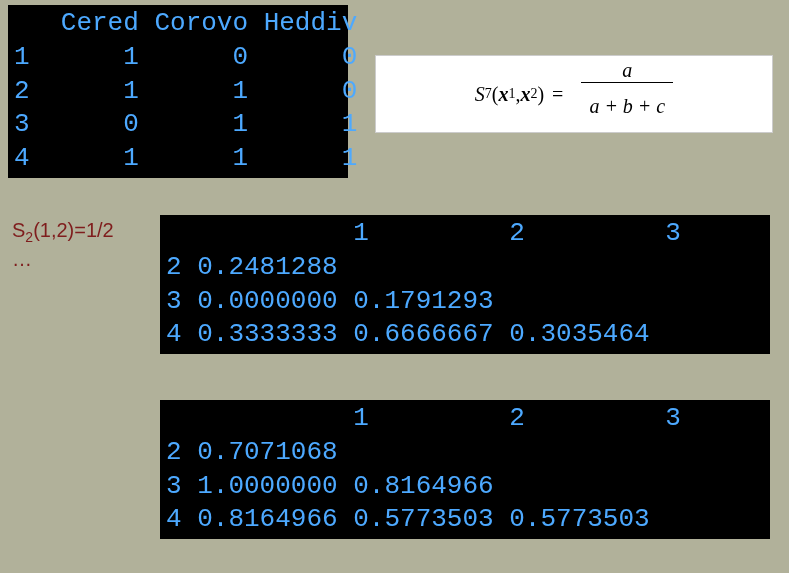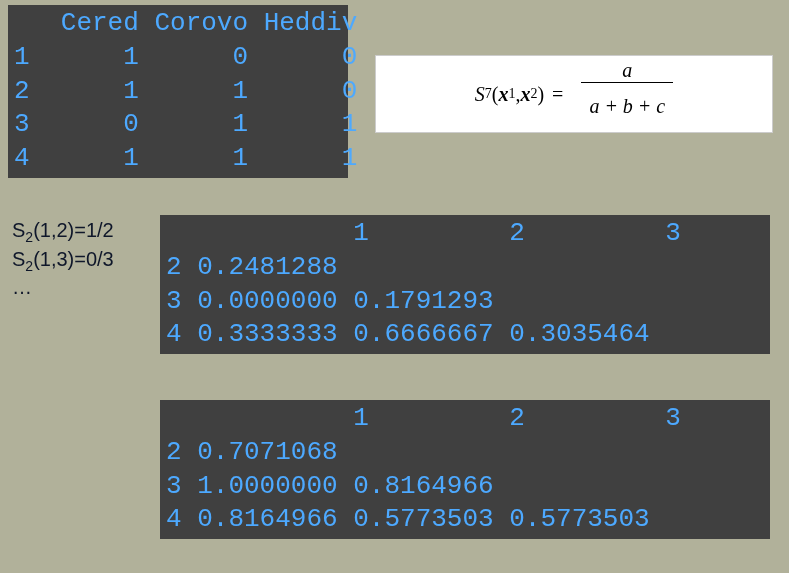--- a/index.html
+++ b/index.html
@@ -4,21 +4,21 @@
   <style>
     * { margin: 0; padding: 0; box-sizing: border-box; }
     body {
       width: 789px;
       height: 573px;
       background: #b1b19a;
       font-family: monospace;
       position: relative;
     }
     .terminal {
-      background: #404040;
+      background: #000000;
       color: #4da9ff;
       font-family: "Courier New", monospace;
       font-size: 26px;
       line-height: 1.3;
       white-space: pre;
       padding: 2px 6px;
     }
     .table1 {
       position: absolute;
       top: 5px;
@@ -61,21 +61,21 @@
       align-items: center;
     }
     .sub { font-size: 0.7em; vertical-align: sub; font-style: normal;}
     .bold { font-weight: bold; }
     .annotations {
       position: absolute;
       top: 218px;
       left: 12px;
       font-family: Arial, sans-serif;
       font-size: 20px;
-      color: #0f172a;
+      color: #7f1d1d;
       line-height: 1.25;
       font-style: normal;
     }
     .annotations .subn { font-size: 0.7em; vertical-align: sub; }
     .matrix1 {
       position: absolute;
       top: 215px;
       left: 160px;
       width: 610px;
     }
@@ -110,21 +110,20 @@
   </span>
   <span class="eq">=</span>
   <span class="frac">
     <span class="num">a</span>
     <span class="den">a + b + c</span>
   </span>
 </div>
 
 <div class="annotations">
   <div><span>S</span><span class="subn">2</span><span>(1,2)=1/2</span></div>
-  <div><span>S</span><span class="subn">2</span><span>(1,3)=0/3</span></div>
   <div>…</div>
 </div>
 
 <div class="terminal matrix1"><span>            1         2         3</span>
 <span>2 0.2481288</span>
 <span>3 0.0000000 0.1791293</span>
 <span>4 0.3333333 0.6666667 0.3035464</span></div>
 
 <div class="terminal matrix2"><span>            1         2         3</span>
 <span>2 0.7071068</span>

